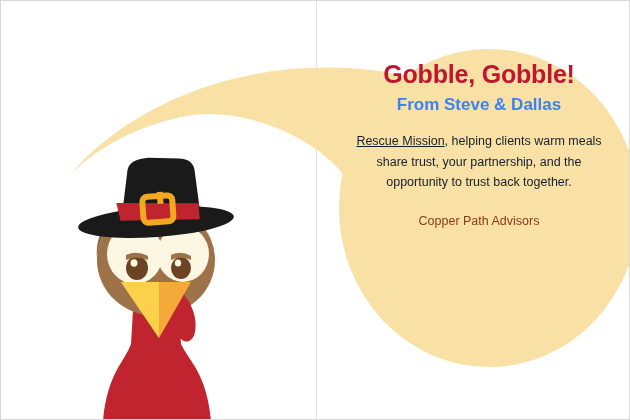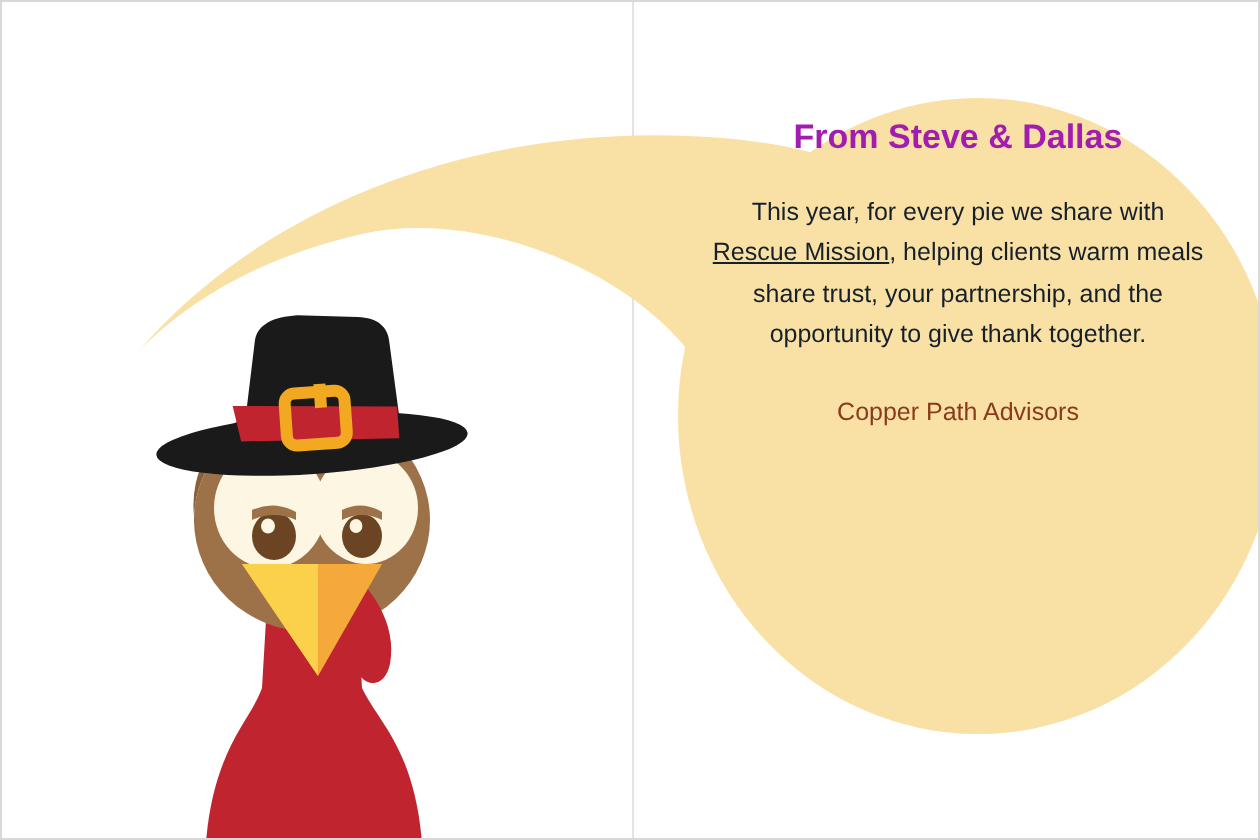--- a/index.html
+++ b/index.html
@@ -58,21 +58,21 @@
   }
   .headline {
     color: #c0152f;
     font-size: 25px;
     font-weight: bold;
     letter-spacing: -0.2px;
     margin: 8px 0 0 0;
     line-height: 1.1;
   }
   .subhead {
-    color: #a21caf;
+    color: #3b82f6;
     font-size: 17px;
     font-weight: bold;
     margin: 6px 0 0 0;
     line-height: 1.15;
   }
   .body-copy {
     color: #15202b;
     font-size: 12.5px;
     line-height: 1.48;
     margin: 18px 10px 0 10px;
@@ -112,27 +112,27 @@
 
   <div class="fold-line"></div>
 
   <svg class="bubble-tail" viewBox="0 0 420 180">
     <path d="M 8 145 C 70 72, 180 28, 300 38 C 350 42, 395 58, 418 86 L 418 180 L 300 180 C 290 120, 190 70, 120 86 C 70 97, 32 120, 8 145 Z" fill="#f9e0a4"></path>
   </svg>
 
   <div class="bubble-ellipse"></div>
 
   <div class="message">
+    <div class="headline">Gobble, Gobble!</div>
     <div class="subhead">From Steve &amp; Dallas</div>
 
     <div class="body-copy">
-      <p>This year, for every pie we share with</p>
       <p><span class="charity-link">Rescue Mission</span><span>, helping clients warm meals</span></p>
       <p>share trust, your partnership, and the</p>
-      <p>opportunity to give thank together.</p>
+      <p>opportunity to trust back together.</p>
     </div>
 
     <div class="closing">
       <p>Copper Path Advisors</p>
     </div>
   </div>
 
   <svg class="turkey" viewBox="0 0 200 265">
 
     <path d="M 76 120 L 118 120 L 122 188 C 130 205, 148 218, 152 265 L 44 265 C 48 218, 66 205, 72 188 Z" fill="#c0252f"></path>

